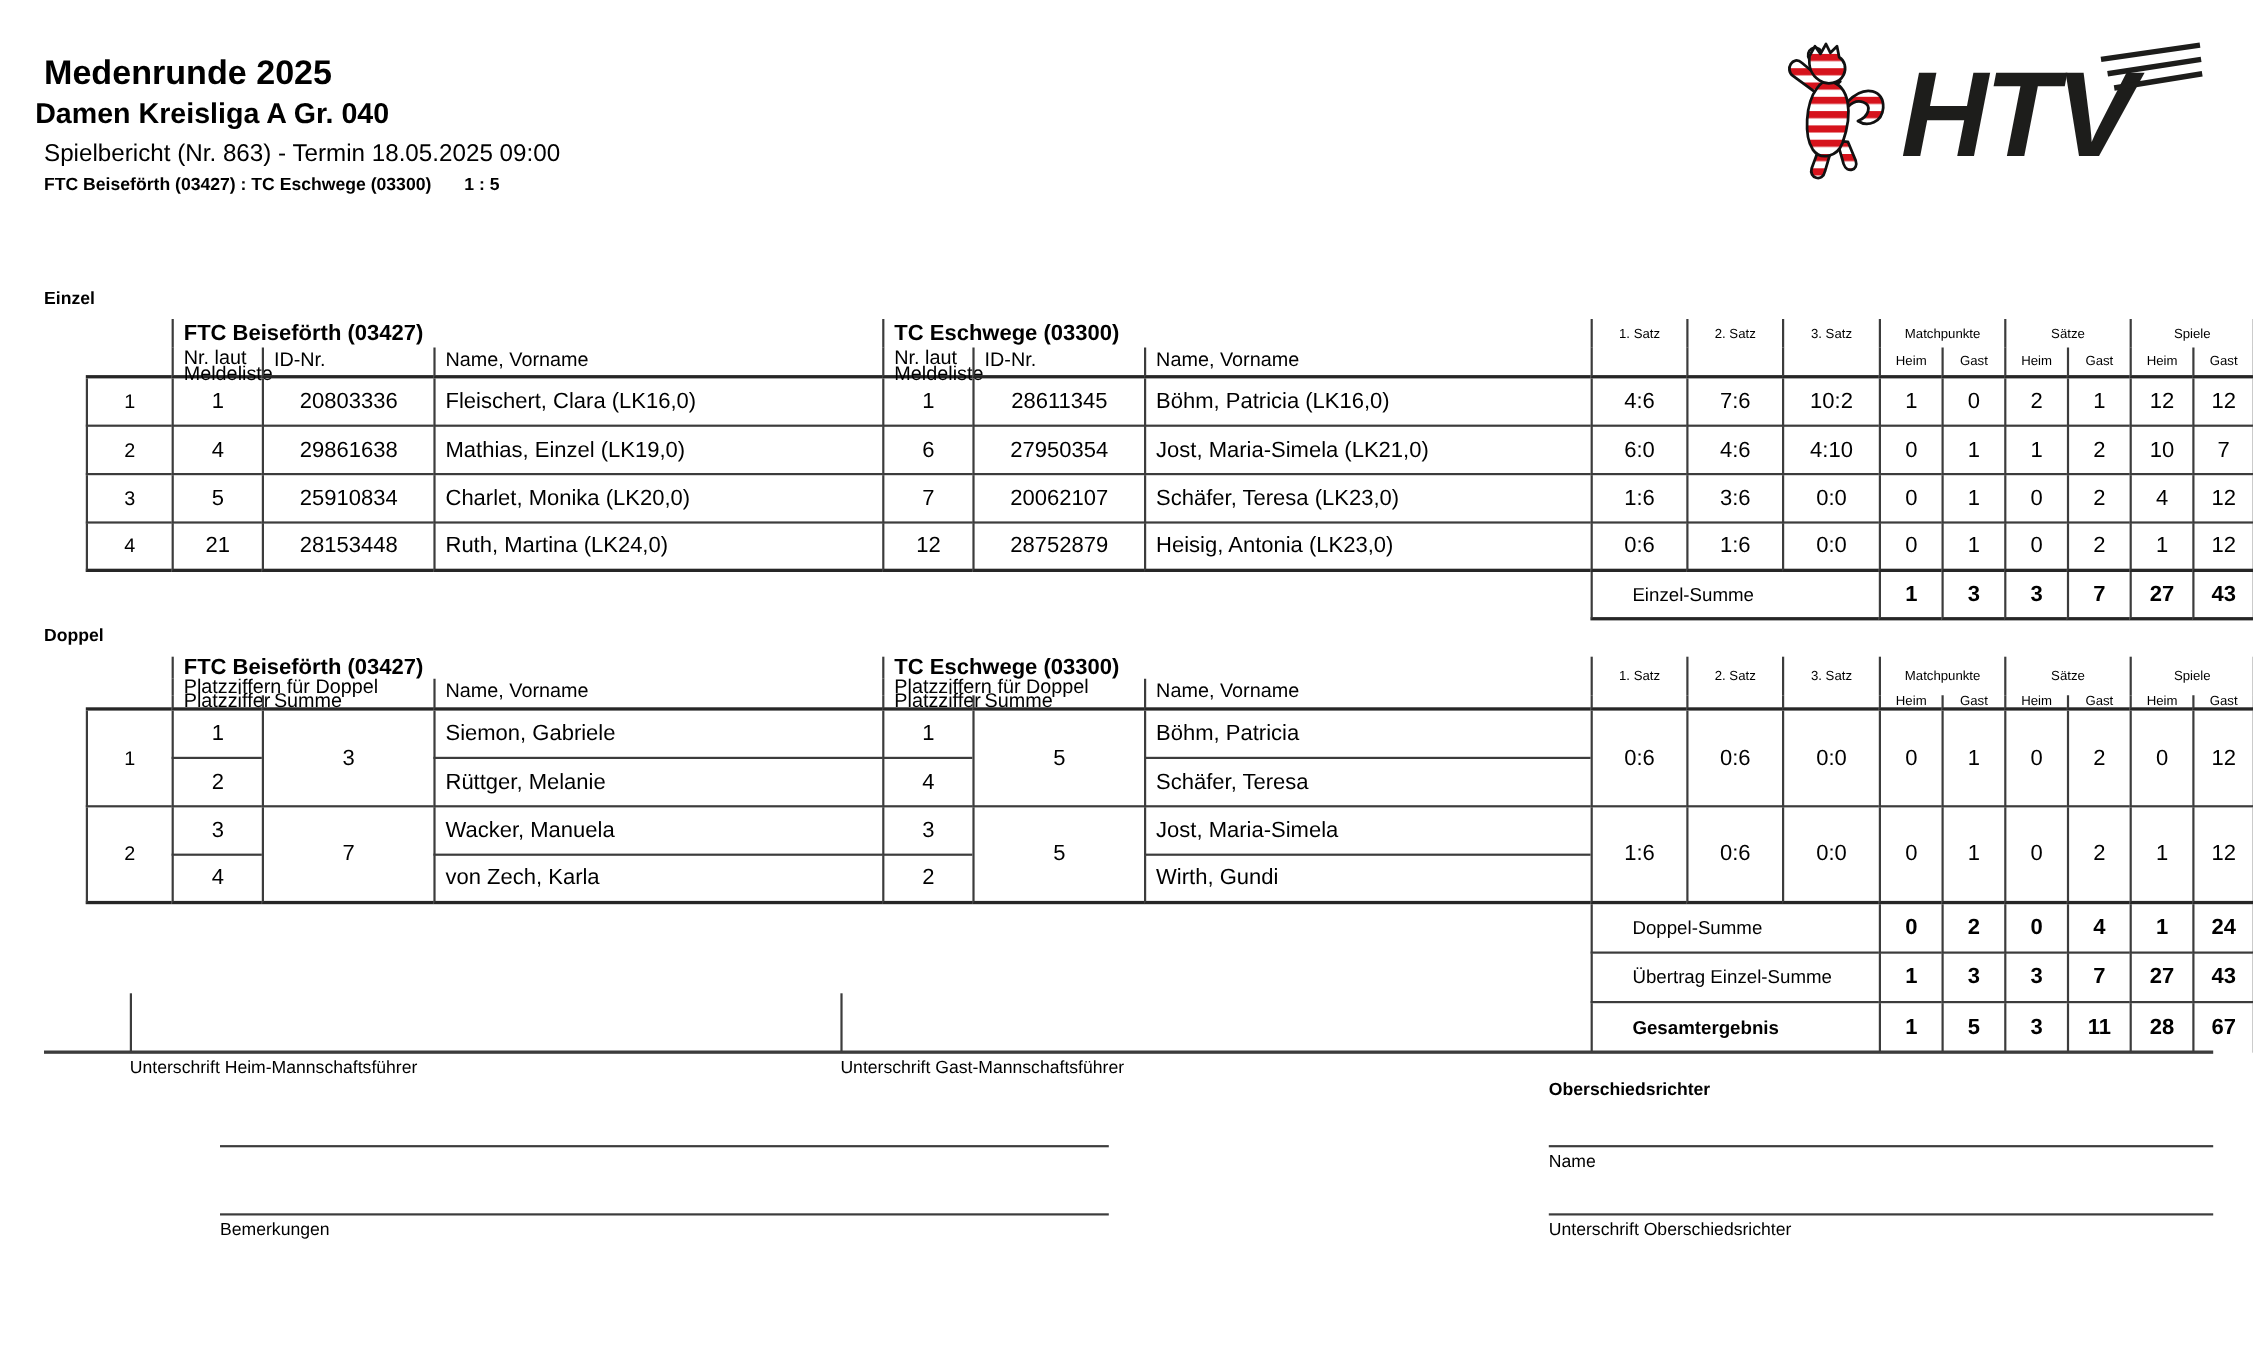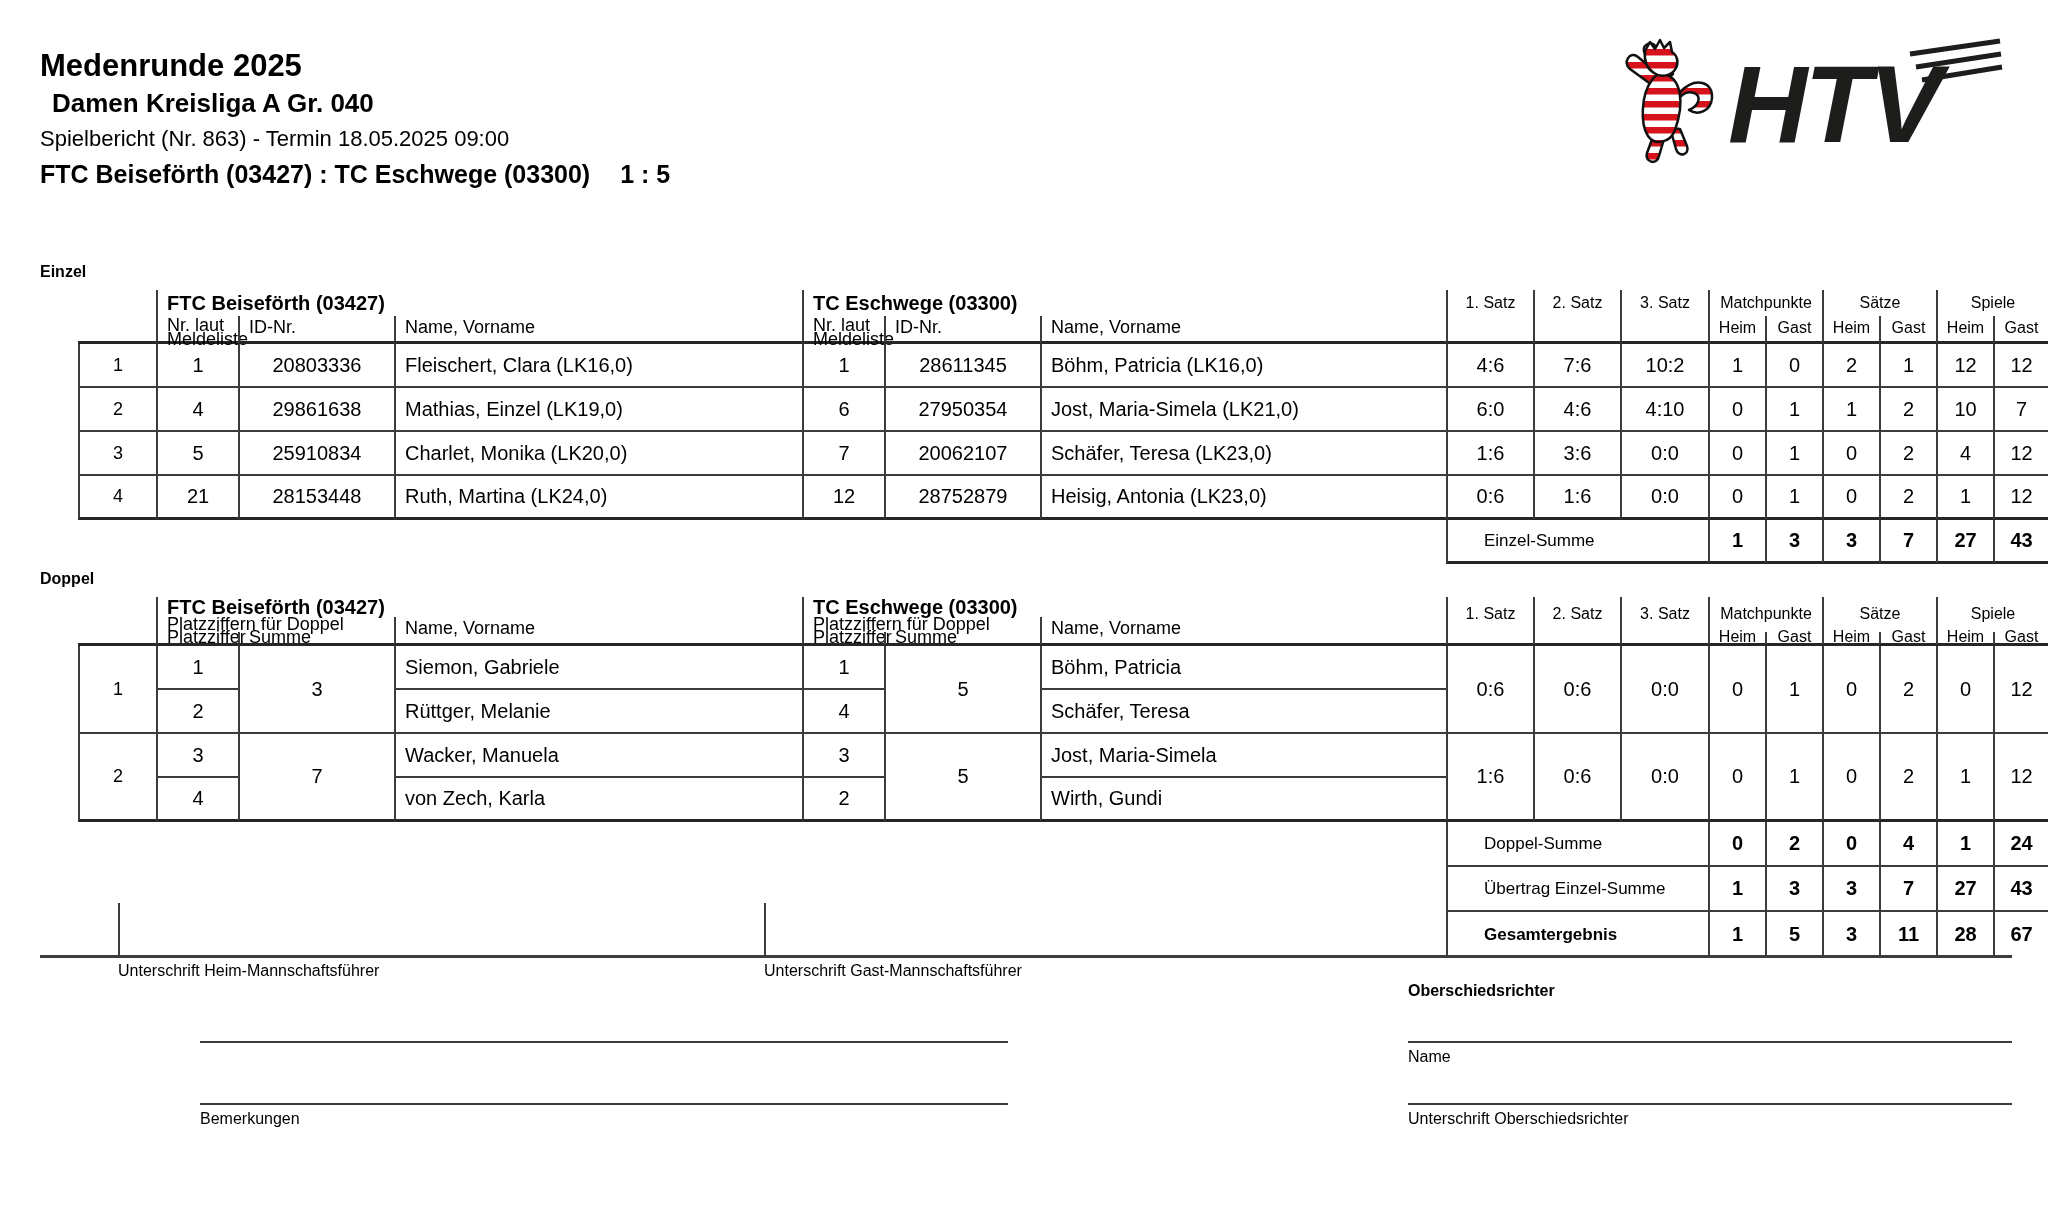--- a/index.html
+++ b/index.html
@@ -2,42 +2,42 @@
 <html><head>
 <meta charset="utf-8">
 <style>
   * { box-sizing: border-box; margin: 0; padding: 0; }
   html,body { width:2048px; height:1227px; background:#fff; overflow:hidden;
     font-family:"Liberation Sans","DejaVu Sans",sans-serif; color:#000; }
   .abs { position:absolute; }
 
   
   #title-main   { left:40px; top:48px;  font-size:31px; font-weight:bold; }
-  #title-league { left:52px; top:88px;  font-size:26px; font-weight:bold; }
+  #title-league { left:32px; top:88px;  font-size:26px; font-weight:bold; }
   #report-line  { left:40px; top:126px; font-size:22px; }
-  #match-line   { left:40px; top:160px; font-size:25px; font-weight:bold; }
+  #match-line   { left:40px; top:160px; font-size:16px; font-weight:bold; }
   #match-line .score { margin-left:30px; }
   #logo { left:1612px; top:36px; }
 
   
   .sect-title { font-size:16px; font-weight:bold; }
 
   
   .g { position:absolute; left:40px; display:grid;
        grid-template-columns:78px 82px 156px 408px 82px 156px 406px 87px 87px 88px 57px 57px 57px 57px 57px 57px;margin-left:38px; }
   #einzel-grid { top:290px; grid-template-rows:26px 28px 44px 44px 44px 44px 44px; }
   #doppel-grid { top:597px; grid-template-rows:20px 15px 14px 44px 44px 44px 44px 45px 45px 45px; }
 
   .cell { display:flex; align-items:center; justify-content:center;
           font-size:20px; line-height:1.05; overflow:visible; white-space:nowrap; }
   .l   { justify-content:flex-start; padding-left:9px; text-align:left; }
   .b   { font-weight:bold; }
   .sm  { font-size:18px; }
   .md  { font-size:17px; }
-  .h16 { font-size:16px; }
+  .h16 { font-size:12px; }
   .pre { white-space:pre-line; line-height:14px; }
   .top { align-items:flex-start; padding-top:2px; }
   .s2  { grid-column:span 2; }
   .s3  { grid-column:span 3; }
   .r2  { grid-row:span 2; }
   .lab { grid-column:8 / span 3;padding-left:36px; }
 
   .bl { border-left:2px solid #3c3c3c; }
   .br { border-right:2px solid #000000;text-align:right; }
   .bb { border-bottom:2px solid #3c3c3c; }

